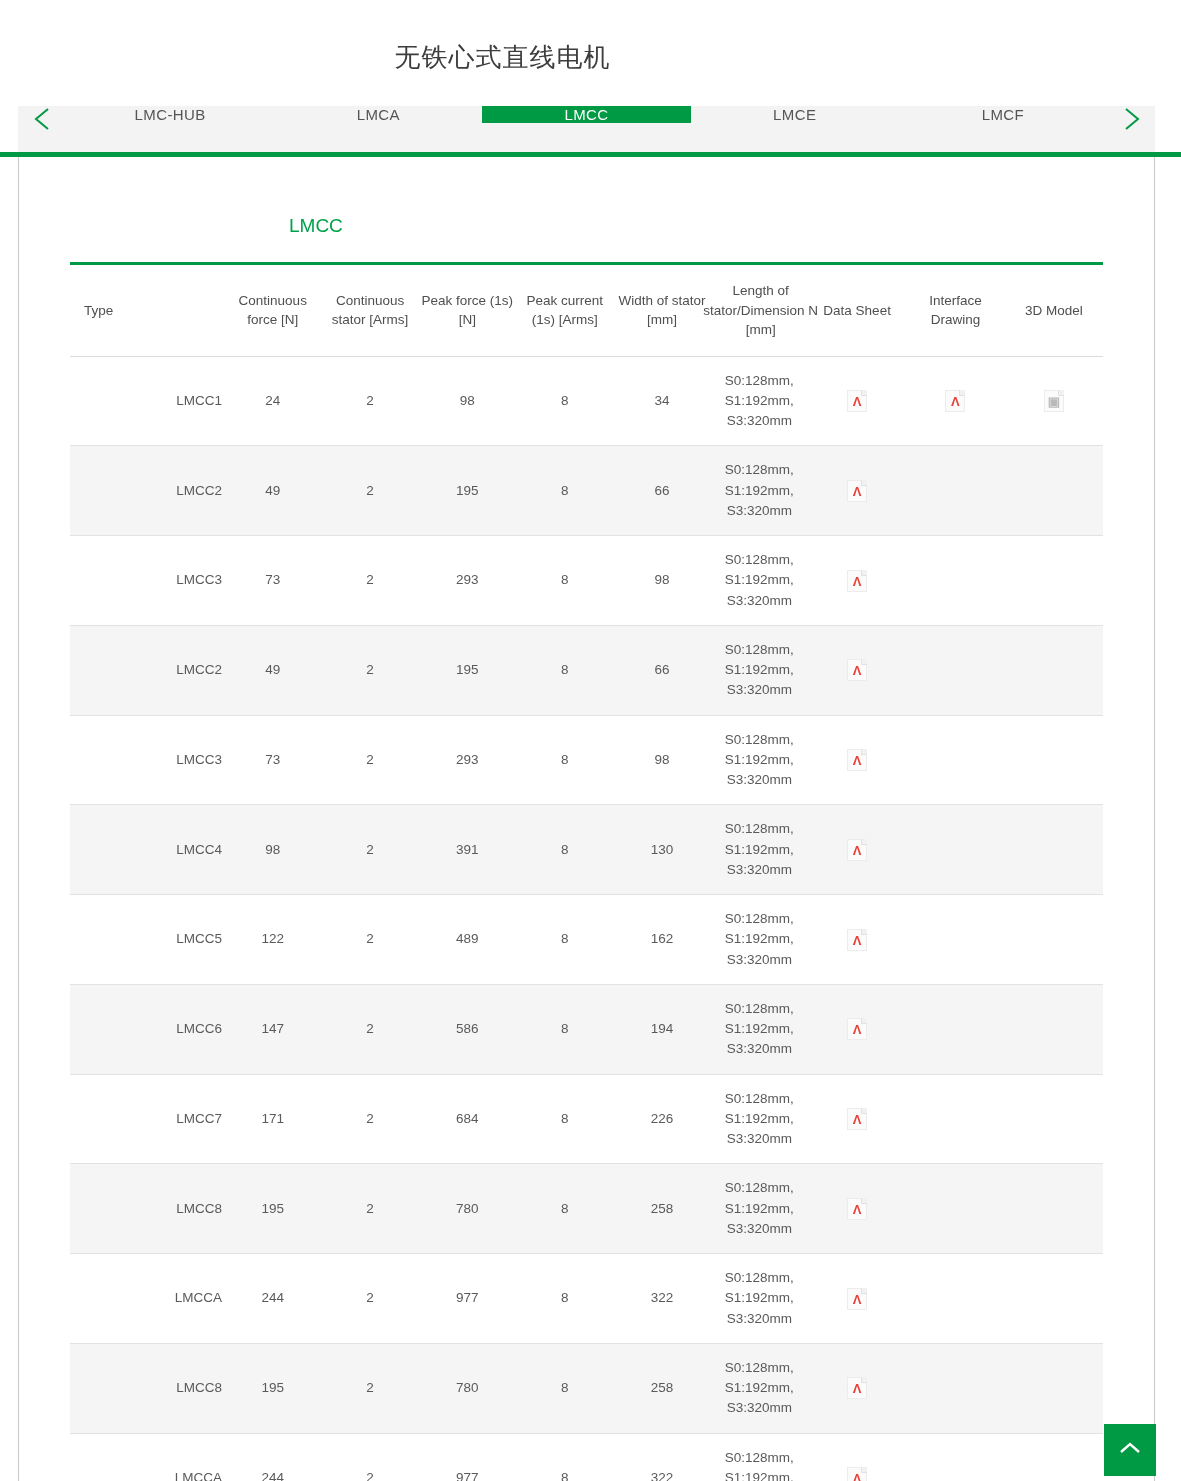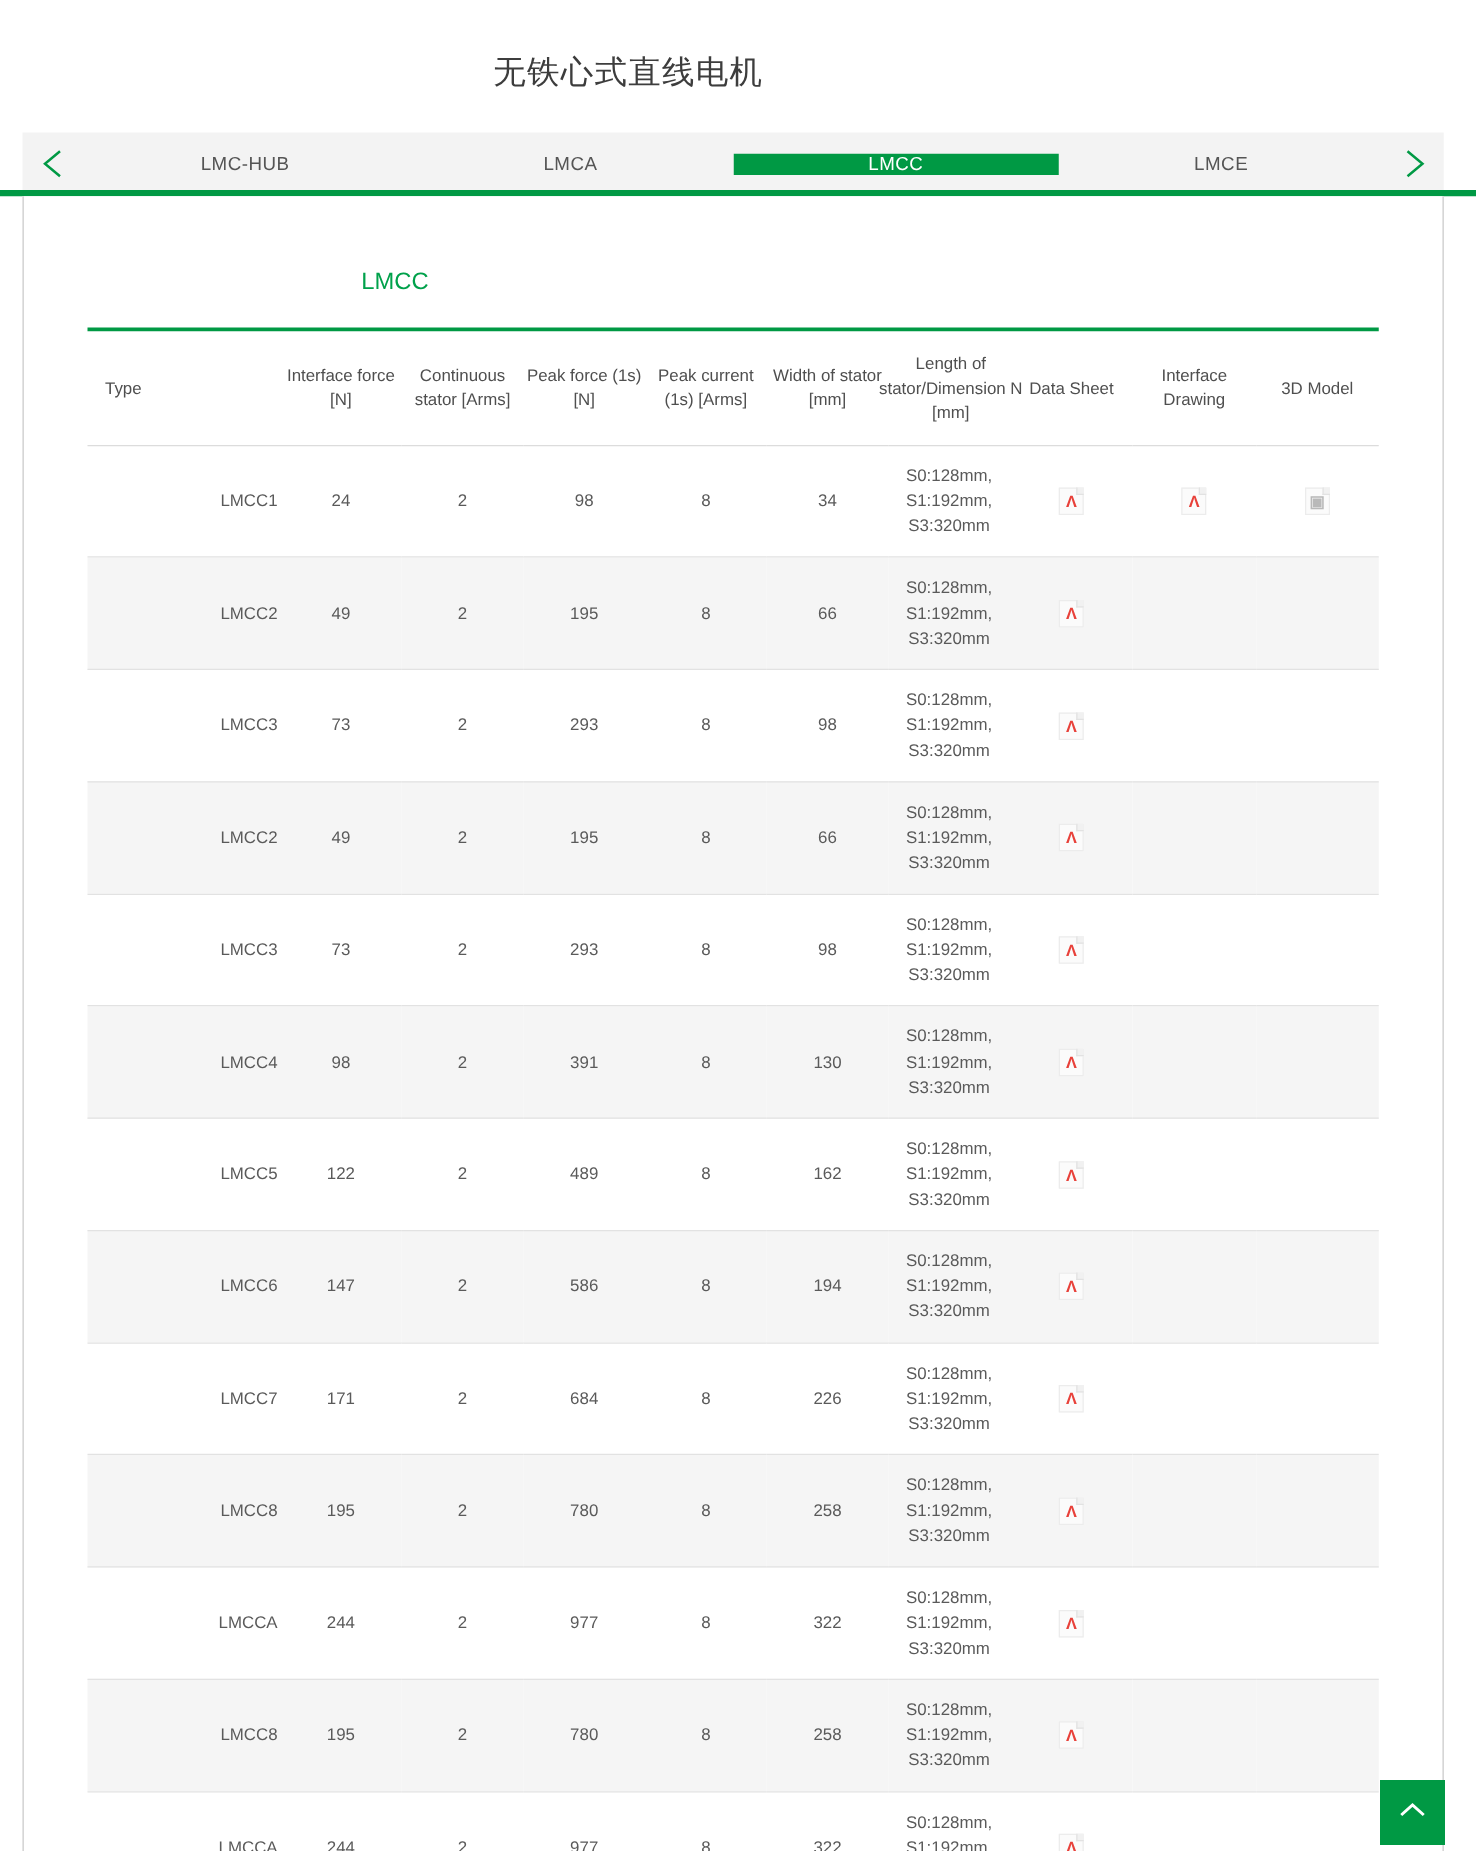--- a/index.html
+++ b/index.html
@@ -24,21 +24,21 @@
     line-height: 1.2;
   }
 
   
   .tabbar {
     position: absolute;
     top: 106px; left: 18px;
     width: 1137px; height: 50px;
     background: #f3f3f3;
     display: flex;
-    align-items: center;
+    align-items: flex-start;
   }
   .tab-arrow {
     width: 48px;
     display: flex; align-items: center; justify-content: center;
     cursor: pointer;
     flex: 0 0 48px;
   }
   .tab-arrow svg { display: block; }
   .tabs {
     flex: 1 1 auto;
@@ -202,20 +202,23 @@
         </div>
         <div class="tab">
           <span>LMCA</span>
         </div>
         <div class="tab active">
           <span>LMCC</span>
         </div>
         <div class="tab">
           <span>LMCE</span>
         </div>
+        <div class="tab">
+          <span>LMCF</span>
+        </div>
       </div>
     <div class="tab-arrow">
       <svg width="22" height="26" viewBox="0 0 22 26" aria-hidden="true">
         <polyline points="6,3 18,13 6,23" fill="none" stroke="#009944" stroke-width="2"></polyline>
       </svg>
     </div>
   </div>
   <div class="tabbar-underline"></div>
 
   <div class="panel">
@@ -232,21 +235,21 @@
           <col class="c-pcur">
             <col class="c-width">
             <col class="c-len">
             <col class="c-ds">
           <col class="c-id">
             <col class="c-3d">
         </colgroup>
         <thead>
           <tr>
             <th class="col-type">Type</th>
-            <th>Interface force [N]</th>
+            <th>Continuous force [N]</th>
             <th>Continuous stator [Arms]</th>
             <th>Peak force (1s) [N]</th>
             <th>Peak current (1s) [Arms]</th>
             <th>Width of stator [mm]</th>
             <th class="col-len">
               <span class="hdr-overflow">Length of stator/Dimension N [mm]</span>
             </th>
             <th>Data Sheet</th>
             <th>Interface Drawing</th>
             <th>3D Model</th>

